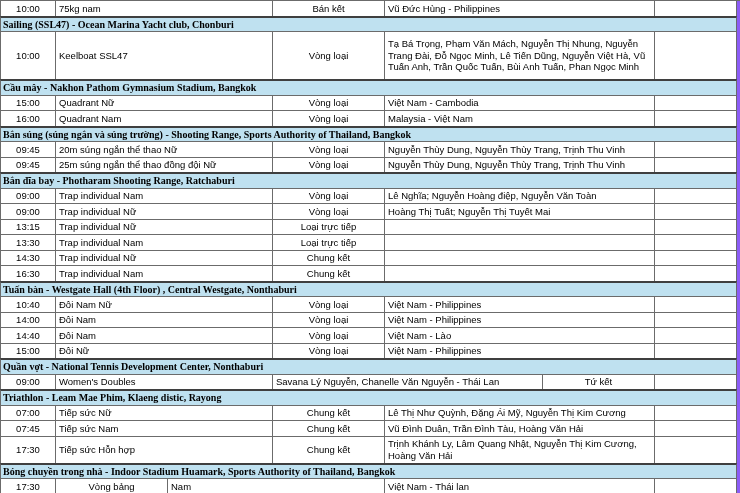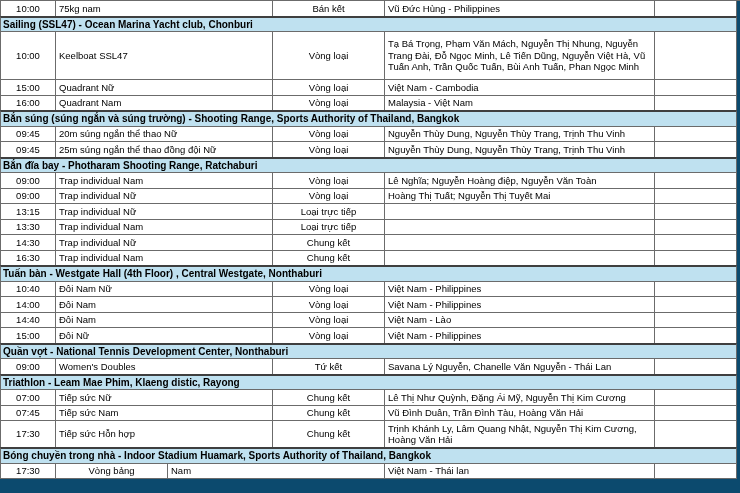--- a/index.html
+++ b/index.html
@@ -1,20 +1,20 @@
 <!DOCTYPE html>
 <html style="--blue: #bfe1f0; --line: #6b6b6b; --dark: #3f3f3f; --text: #000000;"><head>
 <meta charset="utf-8">
 <style>
   html,body{margin:0;padding:0;background:#ffffff;}
   #sheet{
     position:relative;
     width:740px;height:493px;
     overflow:hidden;
-    background:#0c4a6e;
+    background:#8b5cf6;
     font-family:"Liberation Sans","DejaVu Sans",sans-serif;
     font-size:9.5px;
     color:var(--text,#000);
     border-top:1px solid var(--line,#6b6b6b);
     box-sizing:border-box;
   }
   .row{
     display:flex;
     width:737px;
     height:15.5px;
@@ -49,20 +49,21 @@
     background:var(--blue,#bfe1f0);
     border-top:2px solid var(--dark,#3f3f3f);
     border-bottom:1px solid var(--line,#6b6b6b);
     border-left:1px solid var(--line,#6b6b6b);
     border-right:1px solid var(--line,#6b6b6b);
     font-weight:bold;
     font-size:10px;
     padding:0 2px;
     white-space:nowrap;
     overflow:hidden;
+    font-family:Liberation Serif, serif;
   }
 </style>
 </head>
 <body>
 
 <div id="sheet">
     <div class="row">
       <div class="cell c-time">10:00</div>
       <div class="cell c-event">75kg nam</div>
       <div class="cell c-round">Bán kết</div>
@@ -70,20 +71,21 @@
       <div class="cell c-note"></div>
     </div>
     <div class="section">Sailing (SSL47) - Ocean Marina Yacht club, Chonburi</div>
     <div class="row h4">
       <div class="cell c-time">10:00</div>
       <div class="cell c-event">Keelboat SSL47</div>
       <div class="cell c-round">Vòng loại</div>
       <div class="cell c-part">Tạ Bá Trọng, Phạm Văn Mách, Nguyễn Thị Nhung, Nguyễn Trang Đài, Đỗ Ngọc Minh, Lê Tiến Dũng, Nguyễn Việt Hà, Vũ Tuấn Anh, Trần Quốc Tuấn, Bùi Anh Tuấn, Phan Ngọc Minh</div>
       <div class="cell c-note"></div>
     </div>
+    <div class="section">Cầu mây - Nakhon Pathom Gymnasium Stadium, Bangkok</div>
     <div class="row">
       <div class="cell c-time">15:00</div>
       <div class="cell c-event">Quadrant Nữ</div>
       <div class="cell c-round">Vòng loại</div>
       <div class="cell c-part">Việt Nam - Cambodia</div>
       <div class="cell c-note"></div>
     </div>
     <div class="row">
       <div class="cell c-time">16:00</div>
       <div class="cell c-event">Quadrant Nam</div>
@@ -175,22 +177,22 @@
       <div class="cell c-time">15:00</div>
       <div class="cell c-event">Đôi Nữ</div>
       <div class="cell c-round">Vòng loại</div>
       <div class="cell c-part">Việt Nam - Philippines</div>
       <div class="cell c-note"></div>
     </div>
     <div class="section">Quần vợt - National Tennis Development Center, Nonthaburi</div>
     <div class="row">
       <div class="cell c-time">09:00</div>
       <div class="cell c-event">Women's Doubles</div>
+      <div class="cell c-part">Savana Lý Nguyễn, Chanelle Văn Nguyễn - Thái Lan</div>
       <div class="cell c-round">Tứ kết</div>
-      <div class="cell c-part">Savana Lý Nguyễn, Chanelle Văn Nguyễn - Thái Lan</div>
       <div class="cell c-note"></div>
     </div>
     <div class="section">Triathlon - Leam Mae Phim, Klaeng distic, Rayong</div>
     <div class="row">
       <div class="cell c-time">07:00</div>
       <div class="cell c-event">Tiếp sức Nữ</div>
       <div class="cell c-round">Chung kết</div>
       <div class="cell c-part">Lê Thị Như Quỳnh, Đặng Ái Mỹ, Nguyễn Thị Kim Cương</div>
       <div class="cell c-note"></div>
     </div>

